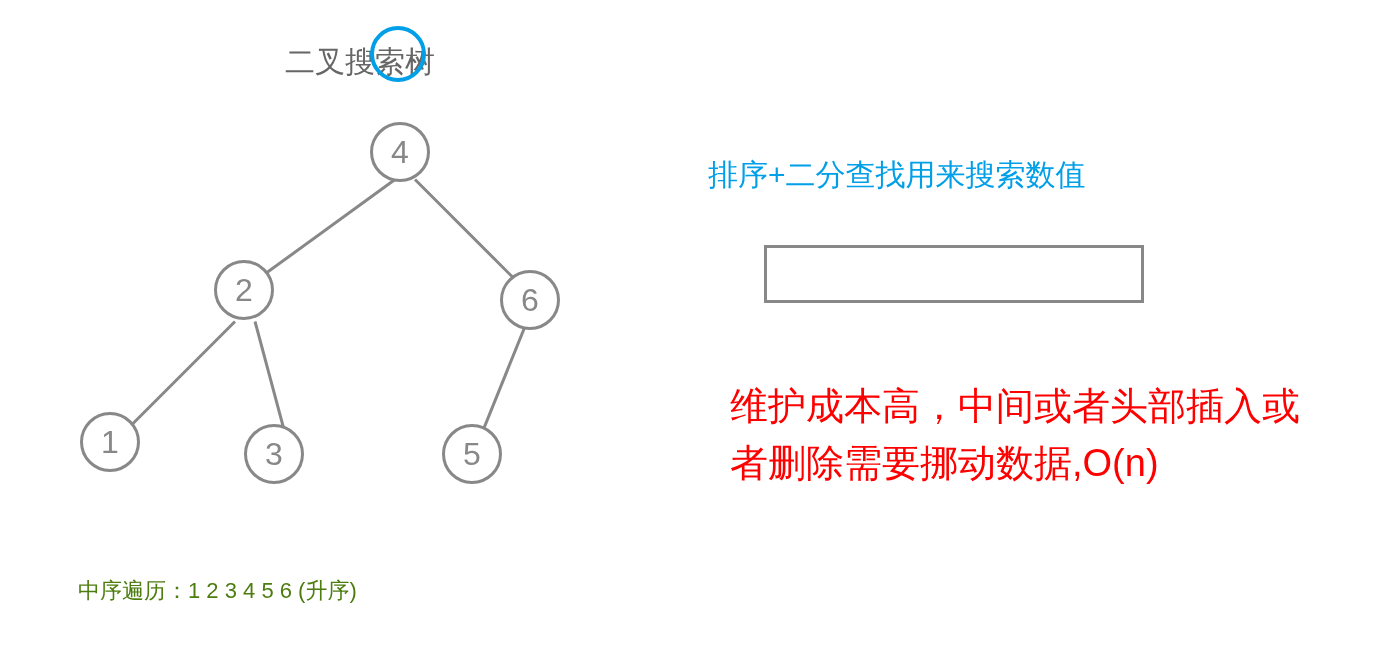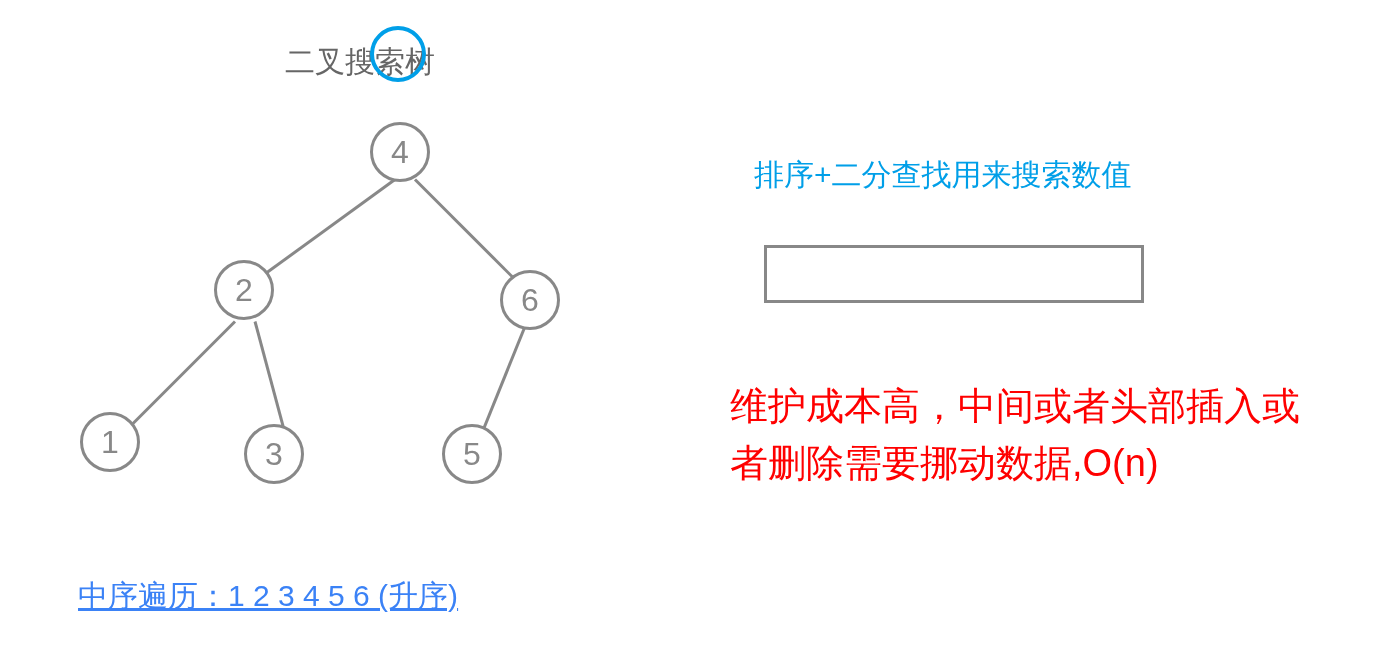--- a/index.html
+++ b/index.html
@@ -52,27 +52,26 @@
     .edge {
       position: absolute;
       background: #888888;
       height: 3px;
       transform-origin: left center;
     }
     .traversal-text {
       position: absolute;
       left: 78px;
       top: 576px;
-      font-size: 30px;
-      color: #3b82f6;
-      text-decoration: underline;
+      font-size: 22px;
+      color: #4d7c0f;
     }
     .right-blue {
       position: absolute;
-      left: 754px;
+      left: 708px;
       top: 155px;
       font-size: 30px;
       color: #009fe8;
     }
     .rect-box {
       position: absolute;
       left: 764px;
       top: 245px;
       width: 380px;
       height: 58px;

